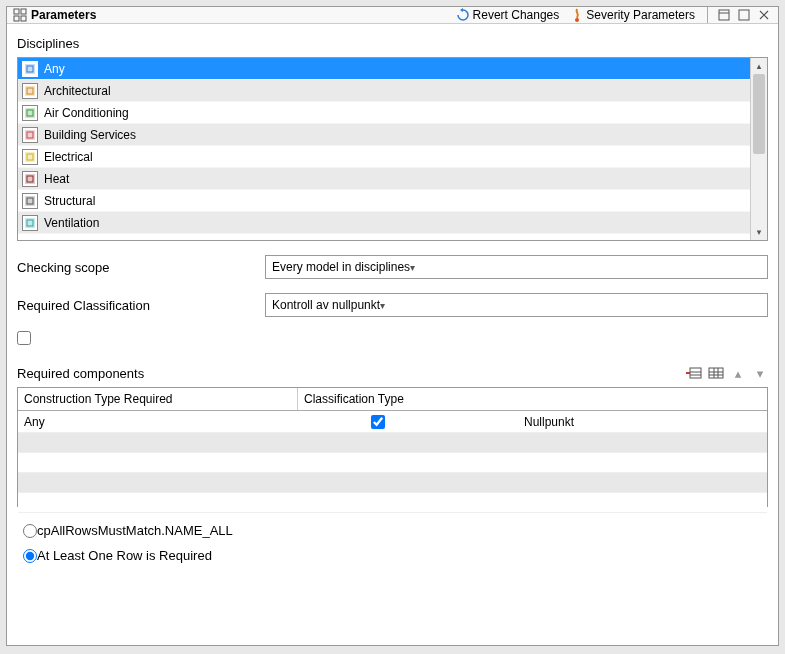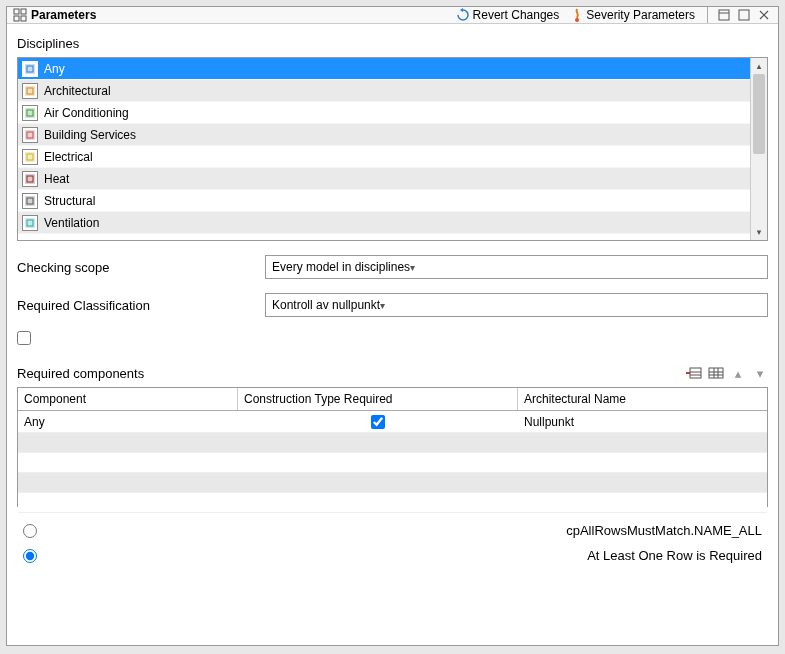--- a/index.html
+++ b/index.html
@@ -197,21 +197,20 @@
     }
     .gb-ctr { justify-content:center; }
     .radio-group {
       margin-top: 16px;
       padding: 0 6px;
     }
     .radio-row {
       display:flex; align-items:center; 
       margin: 10px 0;
       font-size: 13px;
-      justify-content: space-between;
     }
     input[type=radio]{ width:14px; height:14px; }
     svg { display:block; }
   </style>
 </head>
 <body>
 
 <div class="panel">
   <div class="titlebar">
     <span class="titlebar-title">
@@ -389,23 +388,22 @@
               <line x1="10" y1="2" x2="10" y2="12" stroke="#555"></line>
             </svg>
         </span>
         <span class="tool-icon" style="color:#999;">▴</span>
         <span class="tool-icon" style="color:#999;">▾</span>
       </div>
     </div>
 
     <div class="grid">
       <div class="grid-head">
-        <div class="gh-cell gc-comp">Component</div>
         <div class="gh-cell gc-ctr">Construction Type Required</div>
-        <div class="gh-cell gc-class">Architectural Name</div>
+        <div class="gh-cell gc-class">Classification Type</div>
       </div>
       <div class="grid-body" id="grid-body">
           <div class="grid-row">
             <div class="gb-cell gc-comp">Any</div>
             <div class="gb-cell gc-ctr gb-ctr">
               <input type="checkbox" checked="" style="">
             </div>
             <div class="gb-cell gc-class">Nullpunkt</div>
           </div>
           <div class="grid-row empty"></div>

